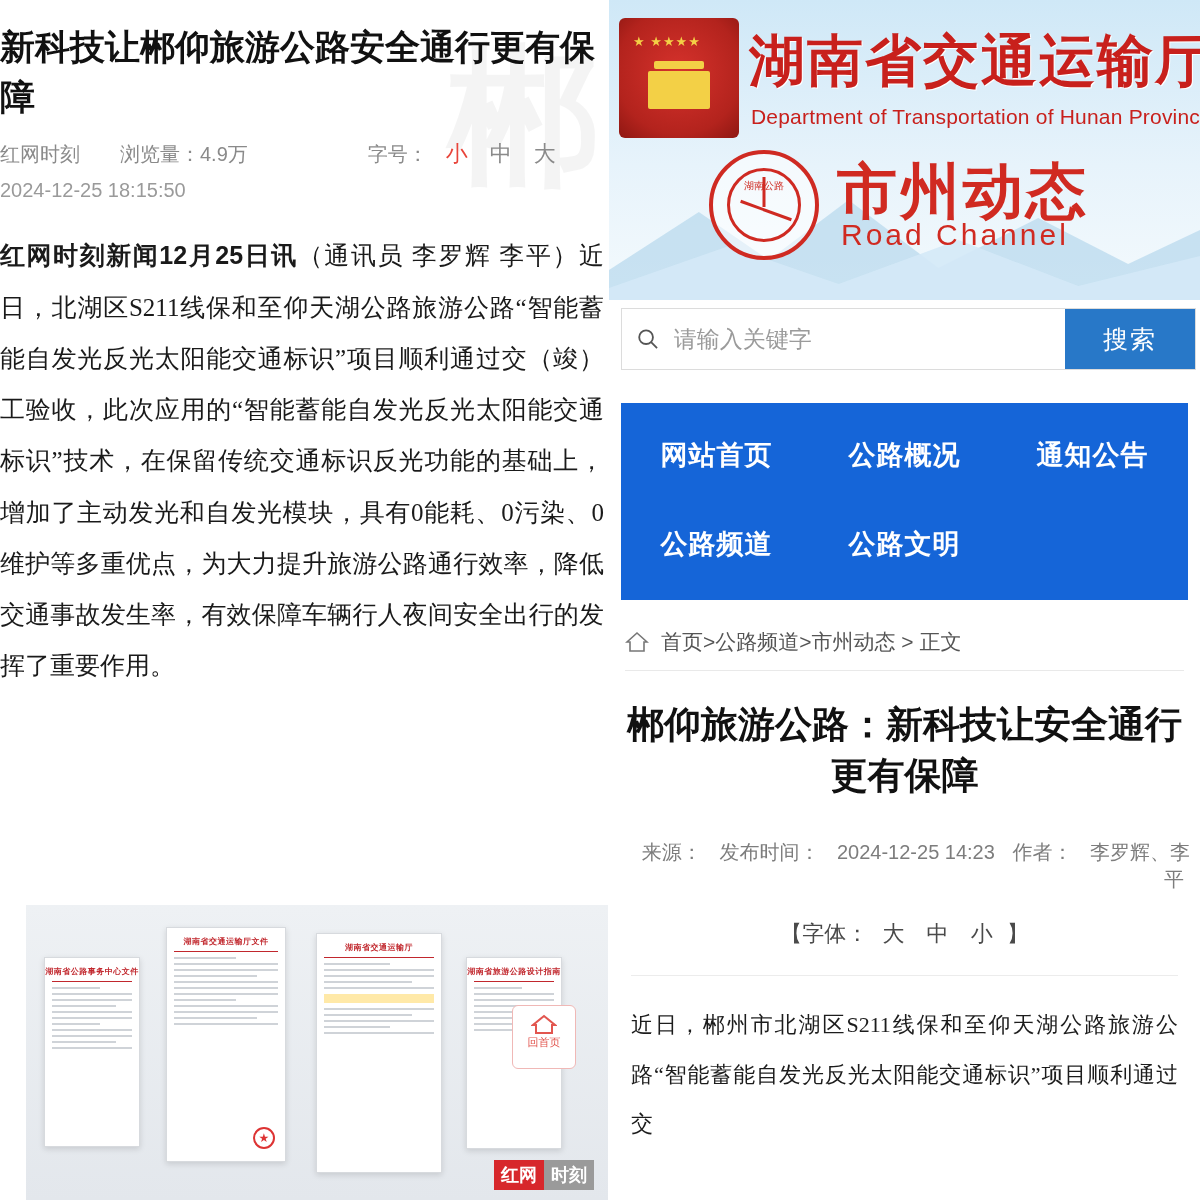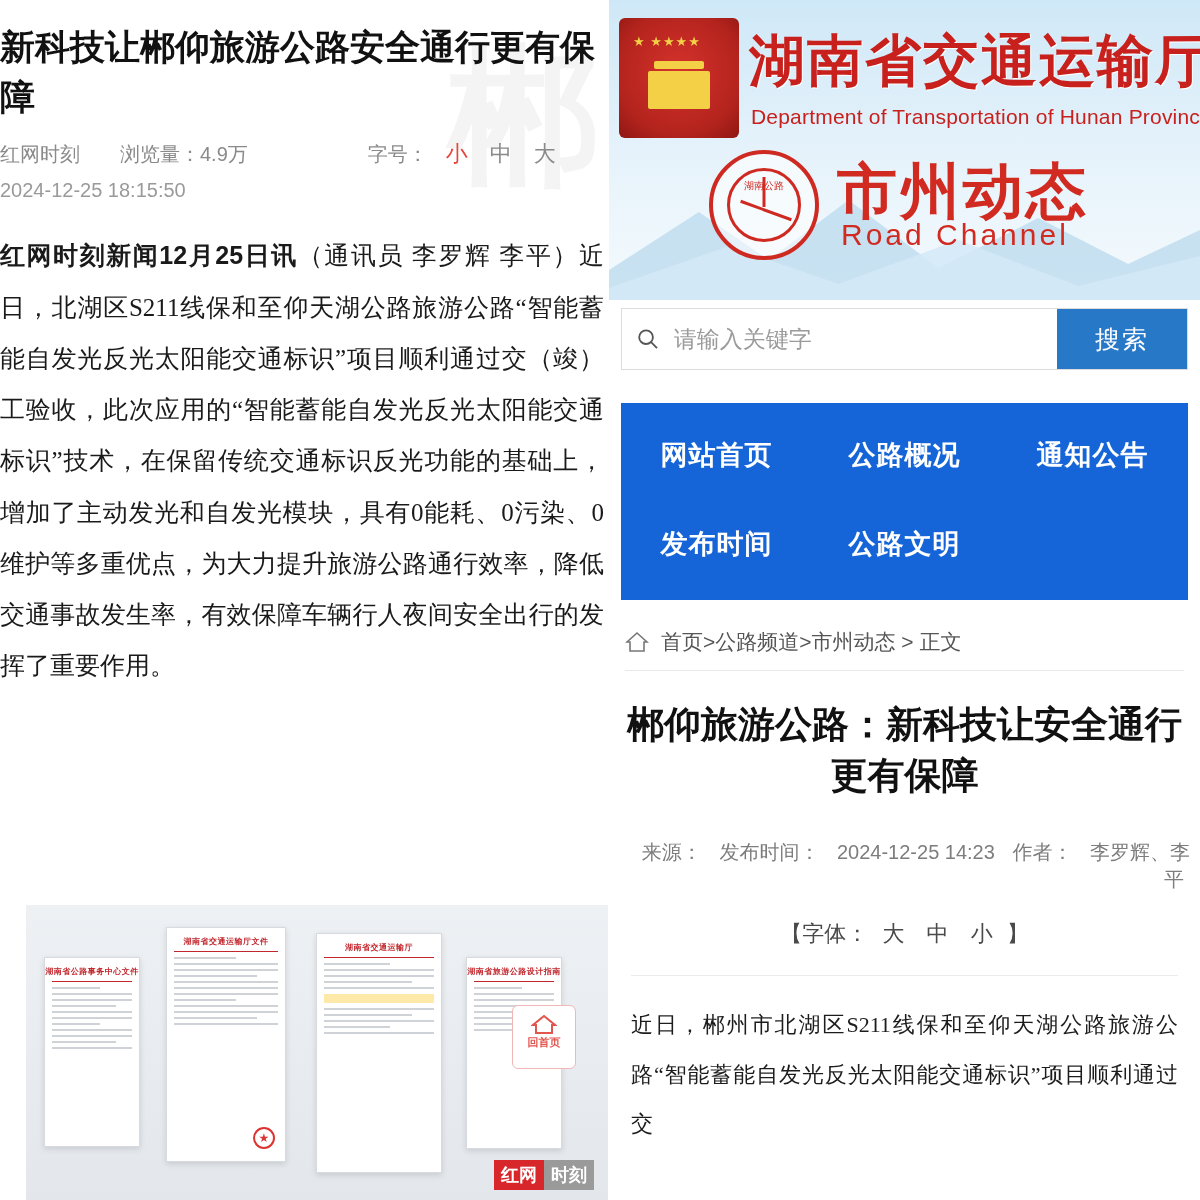--- a/index.html
+++ b/index.html
@@ -137,21 +137,20 @@
     width: 64px; height: 64px;
     border: 1px solid #f0b8b6;
     border-radius: 6px;
     background: #ffffff;
     color: #e2564f;
     font-size: 11px;
     text-align: center;
     padding-top: 7px;
     line-height: 1.25;
     z-index: 6;
-    font-weight: bold;
   }
   .back-top svg { display: block; margin: 0 auto 1px; }
 
   
   .right-pane {
     width: 592px;
     height: 1200px;
     background: #ffffff;
     position: relative;
     overflow: hidden;
@@ -229,21 +228,21 @@
     letter-spacing: 3px;
   }
   .channel-en {
     position: absolute; left: 232px; top: 218px;
     font-size: 30px; color: #d02a21; letter-spacing: 3px;
   }
 
   .search-bar {
     display: flex; align-items: stretch;
     height: 62px;
-    margin: 8px 12px 0 12px;
+    margin: 8px 4px 0 12px;
     border: 1px solid #dcdcdc;
     background: #ffffff;
   }
   .search-field {
     flex: 1; display: flex; align-items: center; padding-left: 14px;
   }
   .search-field input {
     border: none; outline: none;
     font-size: 23px; color: #333; width: 100%;
     font-family: "Liberation Sans", sans-serif;
@@ -447,21 +446,21 @@
         </svg>
         <input type="text" placeholder="请输入关键字" style="">
       </div>
       <div class="search-btn">搜索</div>
     </div>
 
     <div class="nav-grid">
       <div class="nav-item">网站首页</div>
       <div class="nav-item">公路概况</div>
       <div class="nav-item">通知公告</div>
-      <div class="nav-item">发布时间</div>
+      <div class="nav-item">公路频道</div>
       <div class="nav-item">公路文明</div>
     </div>
 
     <div class="crumb">
       <svg class="home-icon" width="24" height="22" viewBox="0 0 24 22">
         <path d="M12 2 L22 11 L19 11 L19 20 L5 20 L5 11 L2 11 Z" fill="none" stroke="#777" stroke-width="1.6"></path>
       </svg>
       <span>首页&gt;公路频道&gt;市州动态 &gt; 正文</span>
     </div>
 

